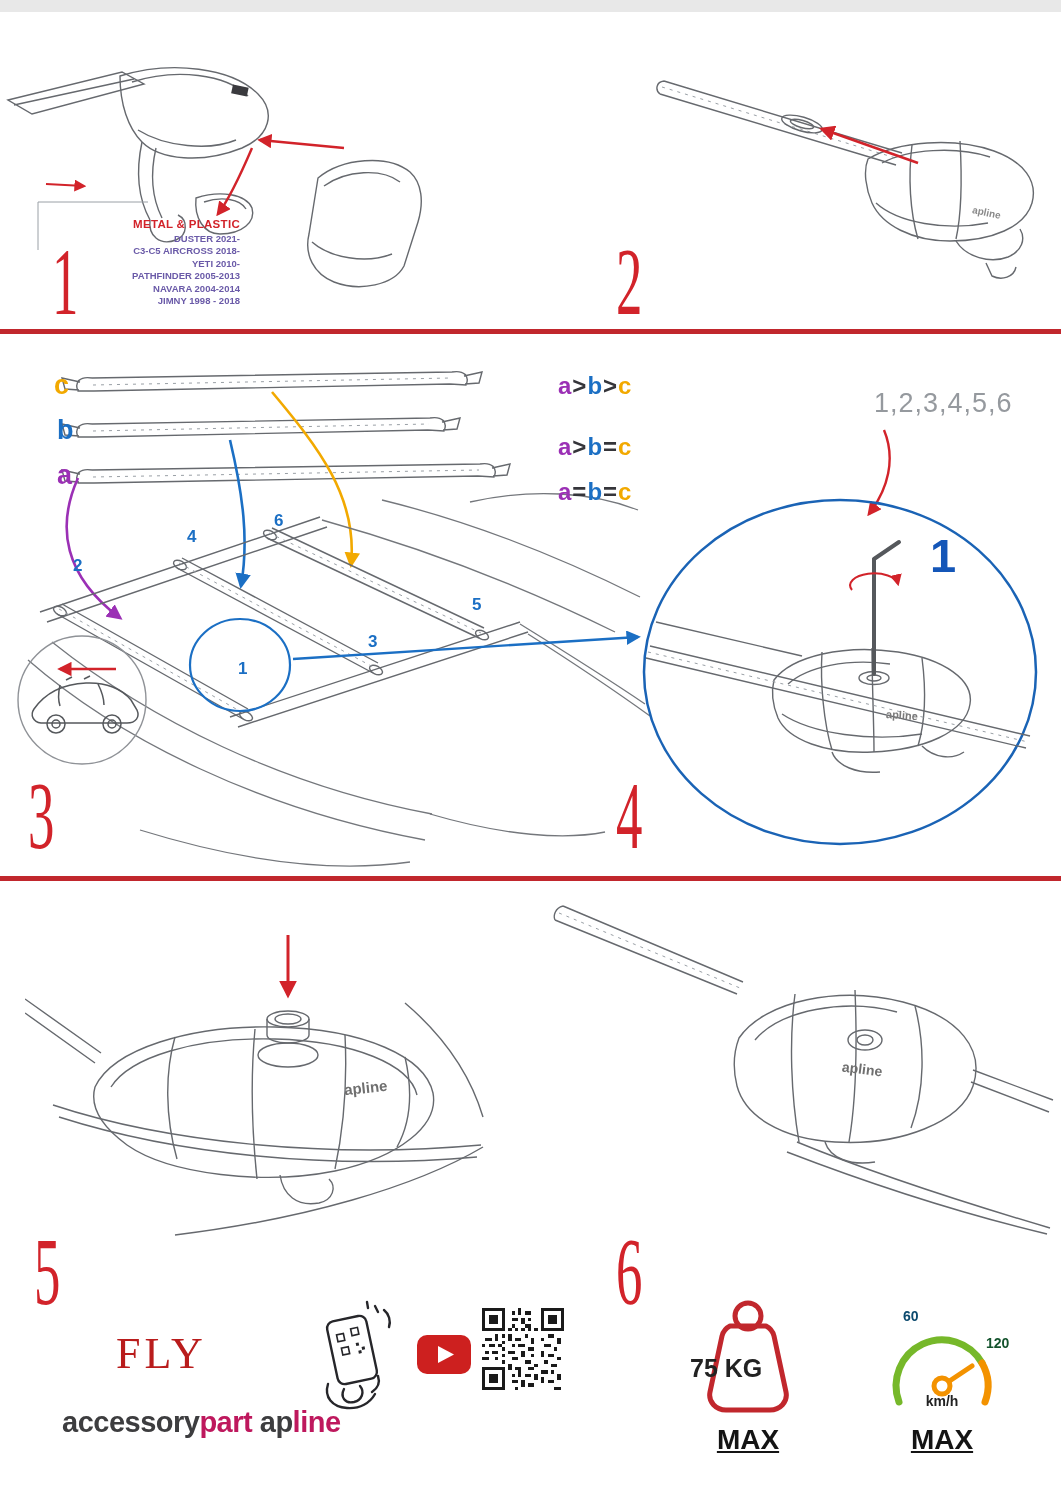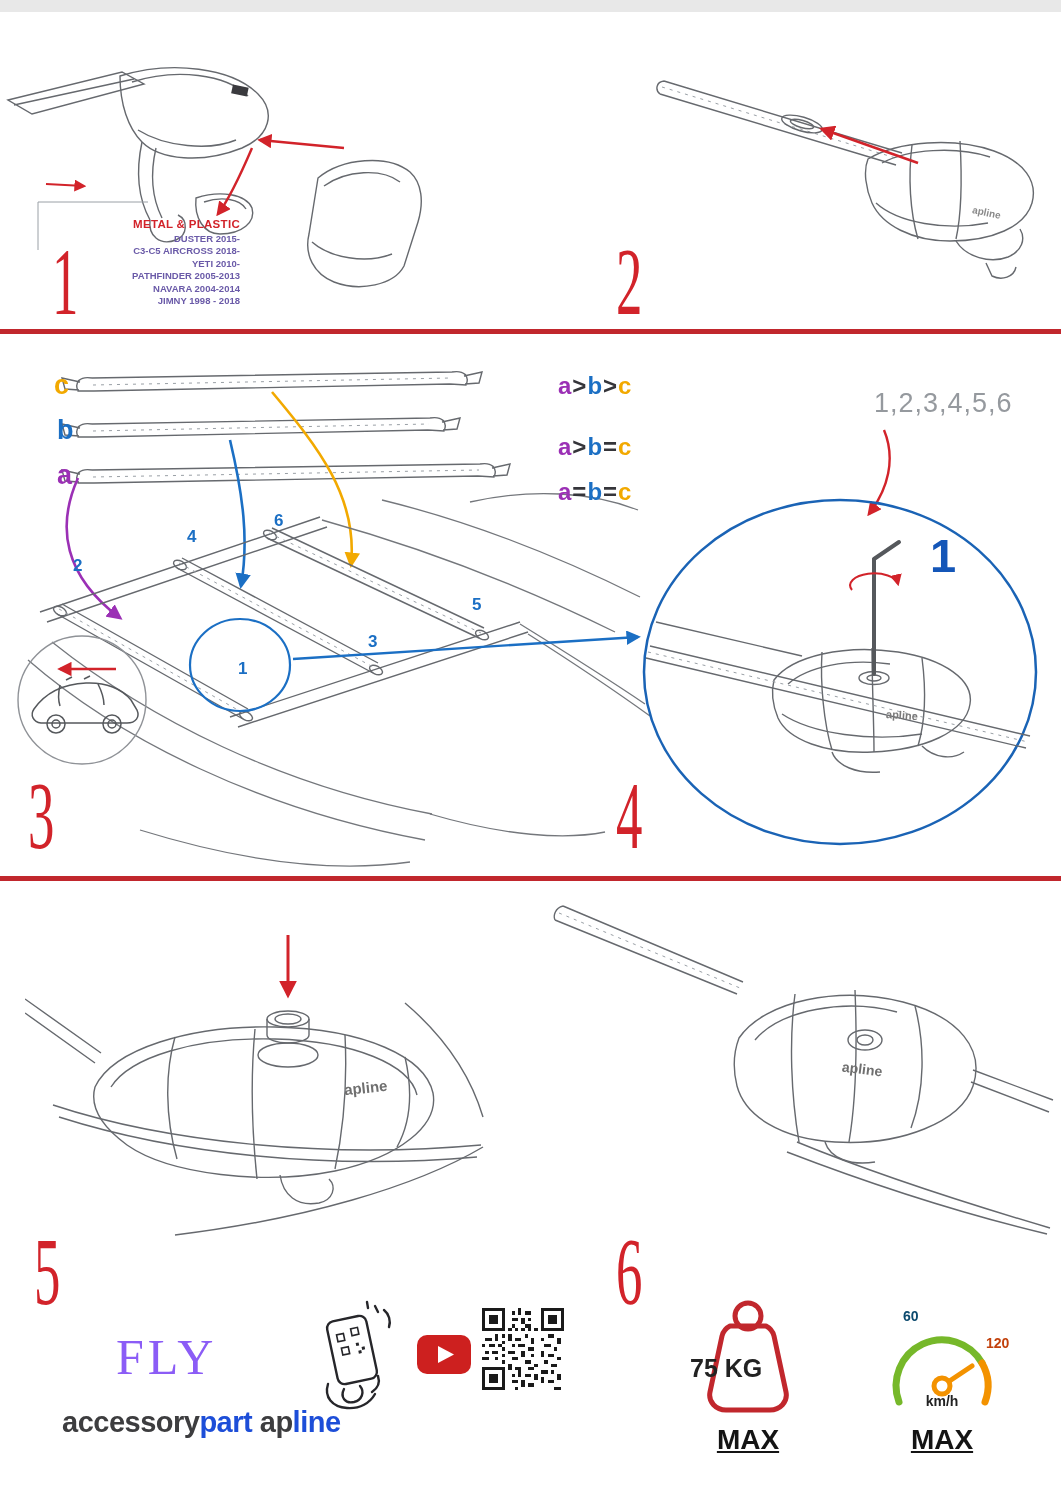--- a/index.html
+++ b/index.html
@@ -41,34 +41,34 @@
   .big1{position:absolute;left:930px;top:520px;font-size:47px;font-weight:bold;
         color:#1456b8;line-height:1;}
 
   .brand-mark{position:absolute;font-weight:bold;color:#6f6f6f;line-height:1;}
   #bm2{left:972px;top:196px;font-size:10px;transform:rotate(12deg);color:#8a8a8a;}
   #bm4{left:886px;top:698px;font-size:11px;transform:rotate(4deg);color:#7a7a7a;}
   #bm5{left:344px;top:1068px;font-size:15px;transform:rotate(-6deg);}
   #bm6{left:842px;top:1050px;font-size:14px;transform:rotate(7deg);}
 
   .fly{position:absolute;left:116px;top:1320px;font-family:"Liberation Serif",serif;
-       font-size:50px;color:#8b5cf6;letter-spacing:4px;line-height:1;}
+       font-size:44px;color:#b91c1c;letter-spacing:4px;line-height:1;}
   .subbrand{position:absolute;left:62px;top:1396px;font-size:29px;font-weight:bold;
             letter-spacing:-.5px;line-height:1;}
-  .sb-dark{color:#3d3d3f;} .sb-red{color:#1d4ed8;}
+  .sb-dark{color:#3d3d3f;} .sb-red{color:#be185d;}
 
   .weight-val{position:absolute;left:690px;top:1344px;width:116px;
               font-size:25px;font-weight:bold;color:#222;line-height:1;}
   .max{position:absolute;font-size:28px;font-weight:bold;color:#141414;
        text-align:center;line-height:1;text-decoration:underline;}
   #max-w{left:690px;top:1414px;width:116px;}
   #max-s{left:872px;top:1414px;width:140px;}
 
   .speed-60{position:absolute;left:903px;top:1297px;font-size:14px;font-weight:bold;color:#0c4a6e;line-height:1;}
-  .speed-120{position:absolute;left:986px;top:1324px;font-size:14px;font-weight:bold;color:#c2410c;line-height:1;text-align:center;}
+  .speed-120{position:absolute;left:986px;top:1324px;font-size:14px;font-weight:bold;color:#14532d;line-height:1;text-align:center;}
   .speed-unit{position:absolute;left:872px;top:1382px;width:140px;text-align:center;
               font-size:14px;font-weight:bold;color:#222;line-height:1;}
 </style>
 </head>
 <body>
 
 <div class="page">
 
   <svg width="0" height="0" style="position:absolute" aria-hidden="true">
     <defs>
@@ -101,21 +101,21 @@
     <rect x="232" y="34" width="16" height="9" transform="rotate(12 240 38)" fill="#3a3a3e"></rect>
     <path d="M148,150 L38,150 L38,198" stroke="#9aa0a6" stroke-width="1" fill="none"></path>
     <g stroke="#d2232a" stroke-width="2.4" fill="none">
       <path d="M344,96 L260,88" marker-end="url(#ahr)"></path>
       <path d="M252,96 C240,124 230,146 218,162" marker-end="url(#ahr)"></path>
       <path d="M46,132 L84,134" stroke-width="2" marker-end="url(#ahr)"></path>
     </g>
   </svg>
   <div class="models">
     <div class="material">METAL &amp; PLASTIC</div>
-    <div>DUSTER 2015-</div>
+    <div>DUSTER 2021-</div>
     <div>C3-C5 AIRCROSS 2018-</div>
     <div>YETI 2010-</div>
     <div>PATHFINDER 2005-2013</div>
     <div>NAVARA 2004-2014</div>
     <div>JIMNY 1998 - 2018</div>
   </div>
   <div class="stepnum" id="num1">1</div>
 
   <svg class="draw" style="left:650px;top:55px" width="400" height="215" viewBox="0 0 400 215">
     <g stroke="#66696e" stroke-width="1.4" fill="none">

